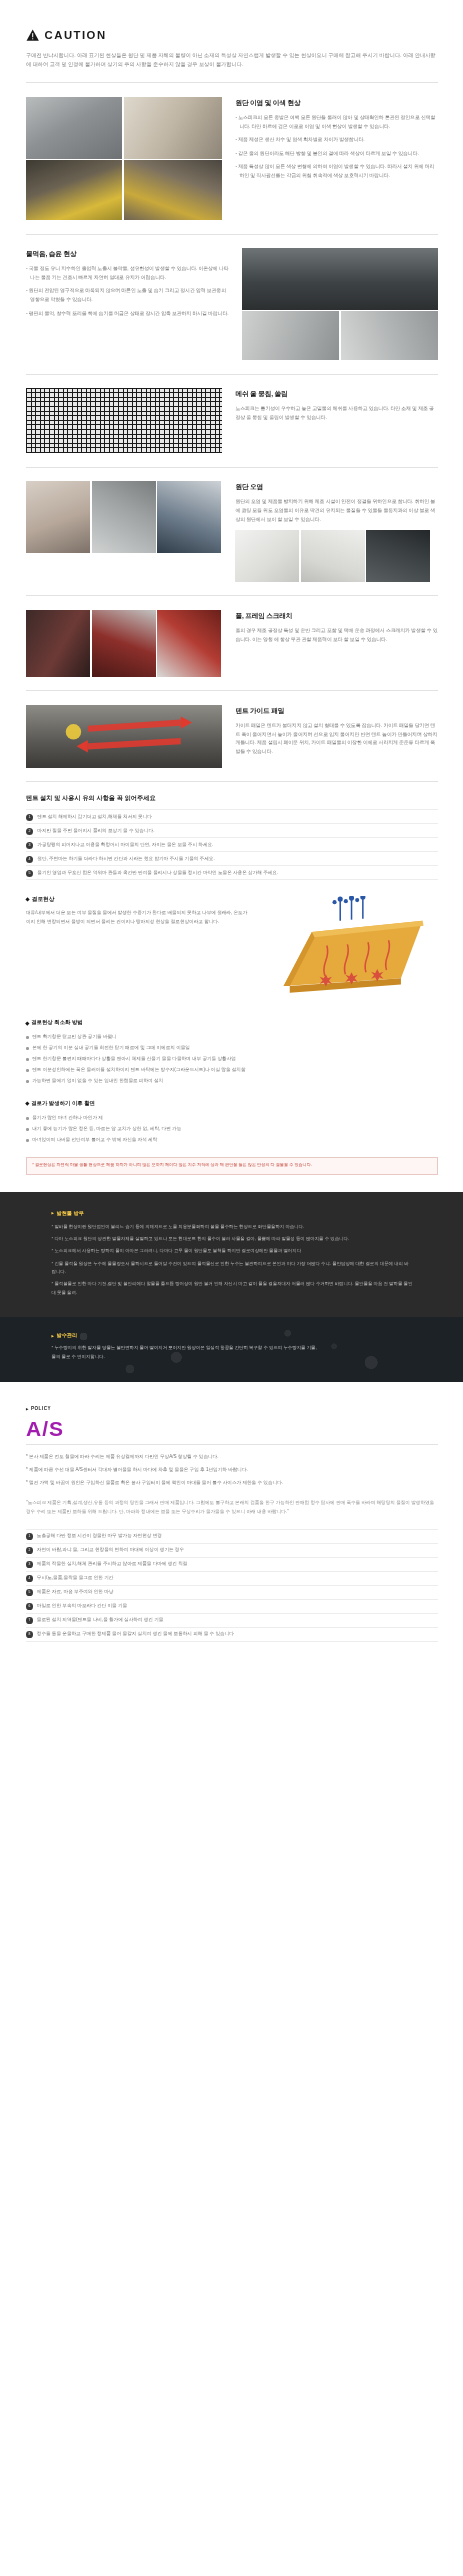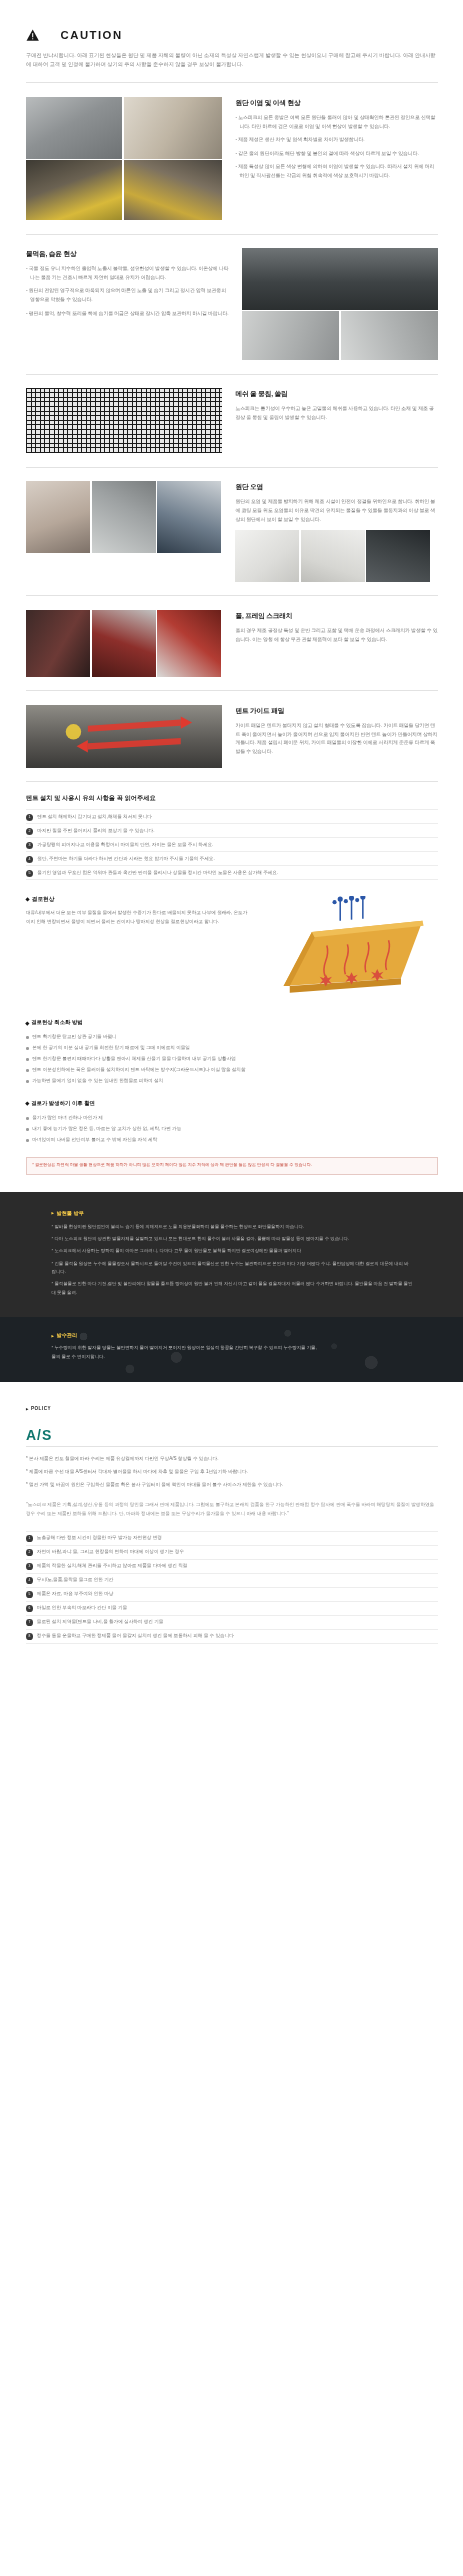--- a/index.html
+++ b/index.html
@@ -29,21 +29,20 @@
   .caution-icon {
     width: 13.4px; height: 12.4px;
     position: relative;
   }
   .caution-icon svg { display: block; }
   .caution-title {
     font-size: 11.3px;
     font-weight: bold;
     letter-spacing: 1.5px;
     color: #1a1a1a;
-    margin-left: 16px;
   }
   .caution-desc {
     font-size: 5.2px;
     line-height: 1.75;
     color: #7a7a7a;
     padding: 5.2px 0 13.4px 0;
   }
   .hr-thin {
     border: 0;
     border-top: 0.5px solid #e2e2e2;
@@ -176,22 +175,22 @@
   
   .policy-head {
     padding: 24px 0 3.1px 0;
   }
   .policy-kicker {
     font-size: 4.6px; font-weight: bold; color: #222; letter-spacing: 0.5px;
     display: flex; align-items: center; gap: 2.1px;
   }
   .policy-kicker::before { content: "▶"; font-size: 3.1px; }
   .policy-title {
-    font-size: 14px; font-weight: bold; letter-spacing: 1px; color: #0f766e;
-    margin-top: 16px;
+    font-size: 21px; font-weight: bold; letter-spacing: 1px; color: #a21caf;
+    margin-top: 6px;
   }
   .policy-p {
     font-size: 4.6px; line-height: 1.9; color: #6f6f6f; margin: 0 0 4.1px 0;
   }
   .policy-quote {
     font-size: 4.6px; line-height: 1.9; color: #8a8a8a;
     padding: 7.2px 0 3.1px 0;
   }
   .policy-list { padding: 4.1px 0 31px 0; }
   .policy-item {

